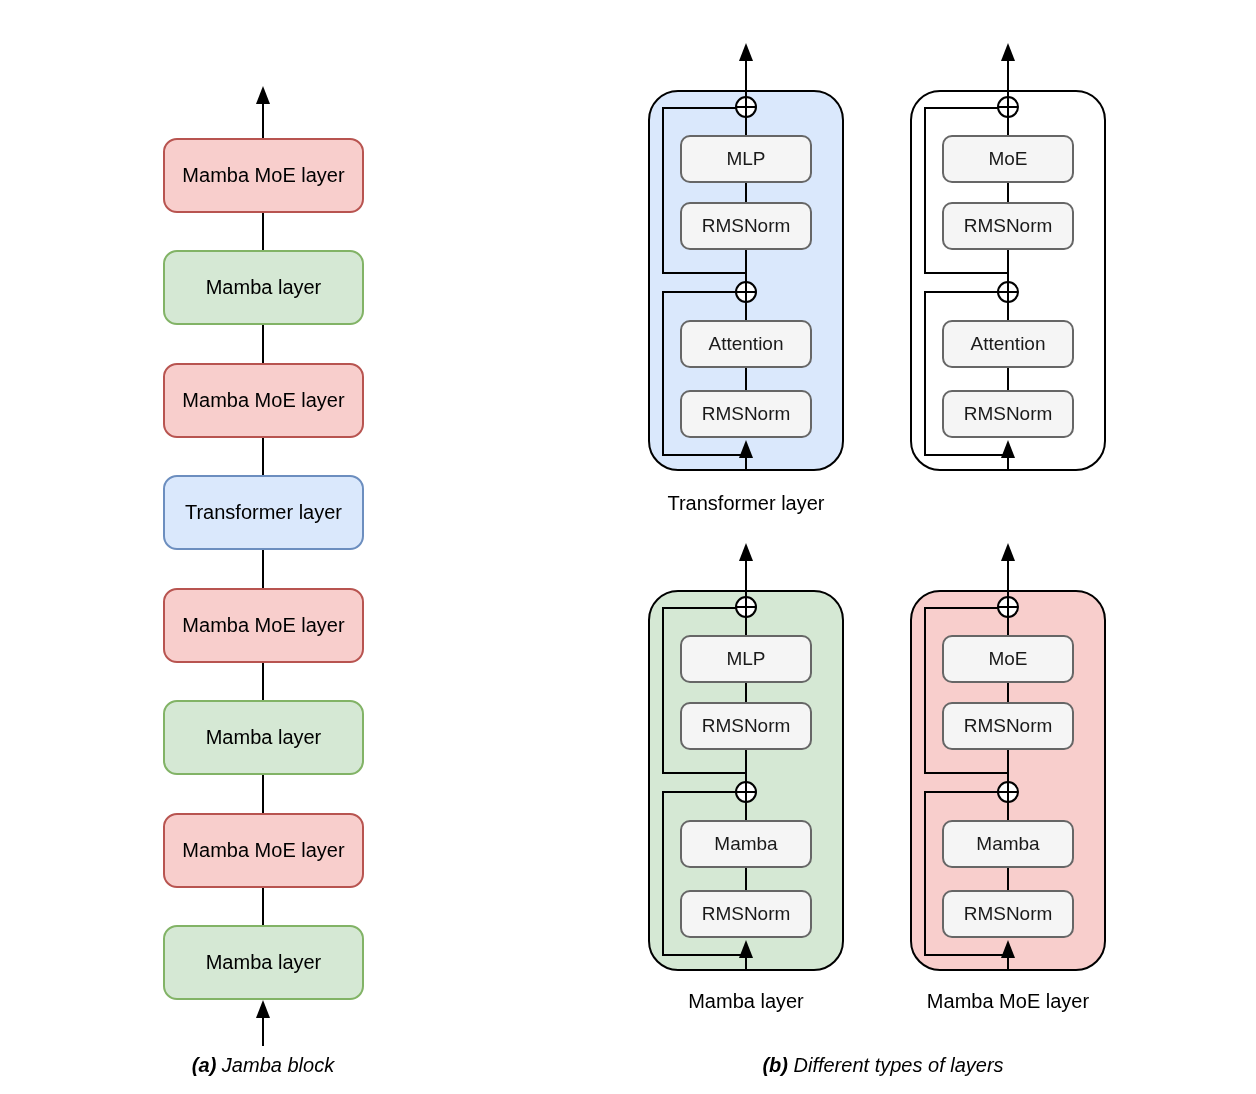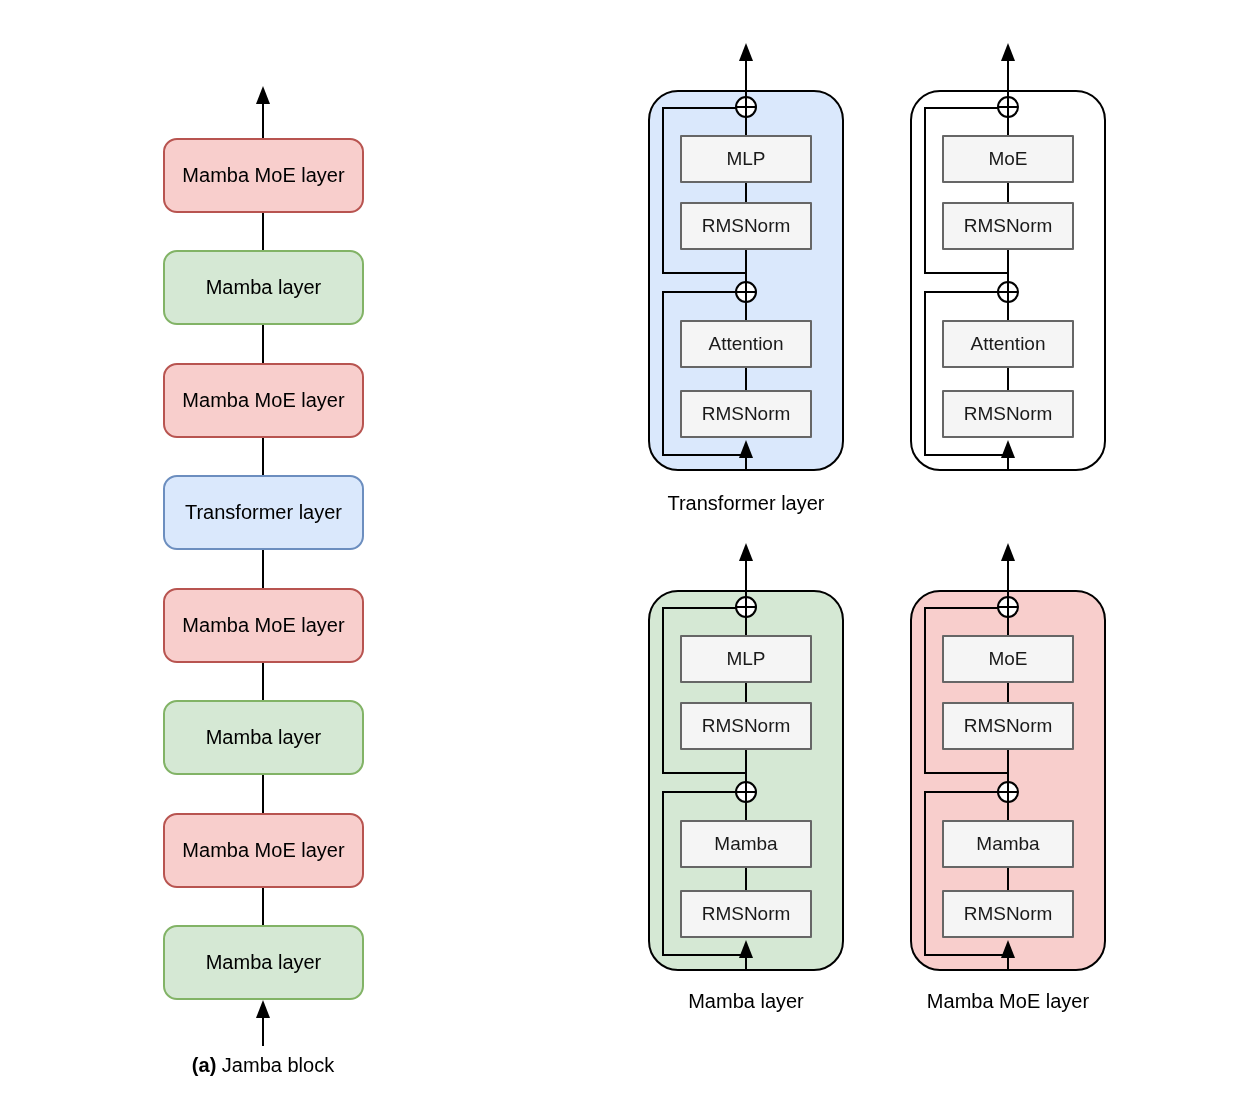--- a/index.html
+++ b/index.html
@@ -45,21 +45,21 @@
     z-index: 1;
   }
 
   
   .opbox {
     position: absolute;
     width: 132px;
     height: 48px;
     background: #f5f5f5;
     border: 2px solid #666666;
-    border-radius: 1px;
+    border-radius: 10px;
     box-sizing: border-box;
     display: flex;
     align-items: center;
     justify-content: center;
     font-size: 19px;
     color: #1a1a1a;
     z-index: 3;
   }
 
   .block-label {
@@ -68,20 +68,21 @@
     text-align: center;
     font-size: 20px;
     z-index: 3;
   }
 
   .caption {
     position: absolute;
     text-align: center;
     font-size: 20px;
     z-index: 3;
+    font-style: italic;
   }
   .caption .b { font-weight: bold; }
 
   svg.wires { position: absolute; left: 0; top: 0; z-index: 2; }
 </style>
 </head>
 <body>
 
 <div id="canvas">
 
@@ -154,14 +155,18 @@
   <div class="opbox" style="left:680px; top:890px">RMSNorm</div>
   <div class="block-label" style="left:616px; top:990px">Mamba layer</div>
 
   <div class="container red" style="left:910px; top:590px"></div>
   <div class="opbox" style="left:942px; top:635px">MoE</div>
   <div class="opbox" style="left:942px; top:702px">RMSNorm</div>
   <div class="opbox" style="left:942px; top:820px">Mamba</div>
   <div class="opbox" style="left:942px; top:890px">RMSNorm</div>
   <div class="block-label" style="left:878px; top:990px">Mamba MoE layer</div>
 
+  <div class="caption" style="left:648px; top:1054px; width:470px">
+    <span class="b">(b)</span>
+    <span>Different types of layers</span>
+  </div>
 
 </div>
 
 </body></html>

